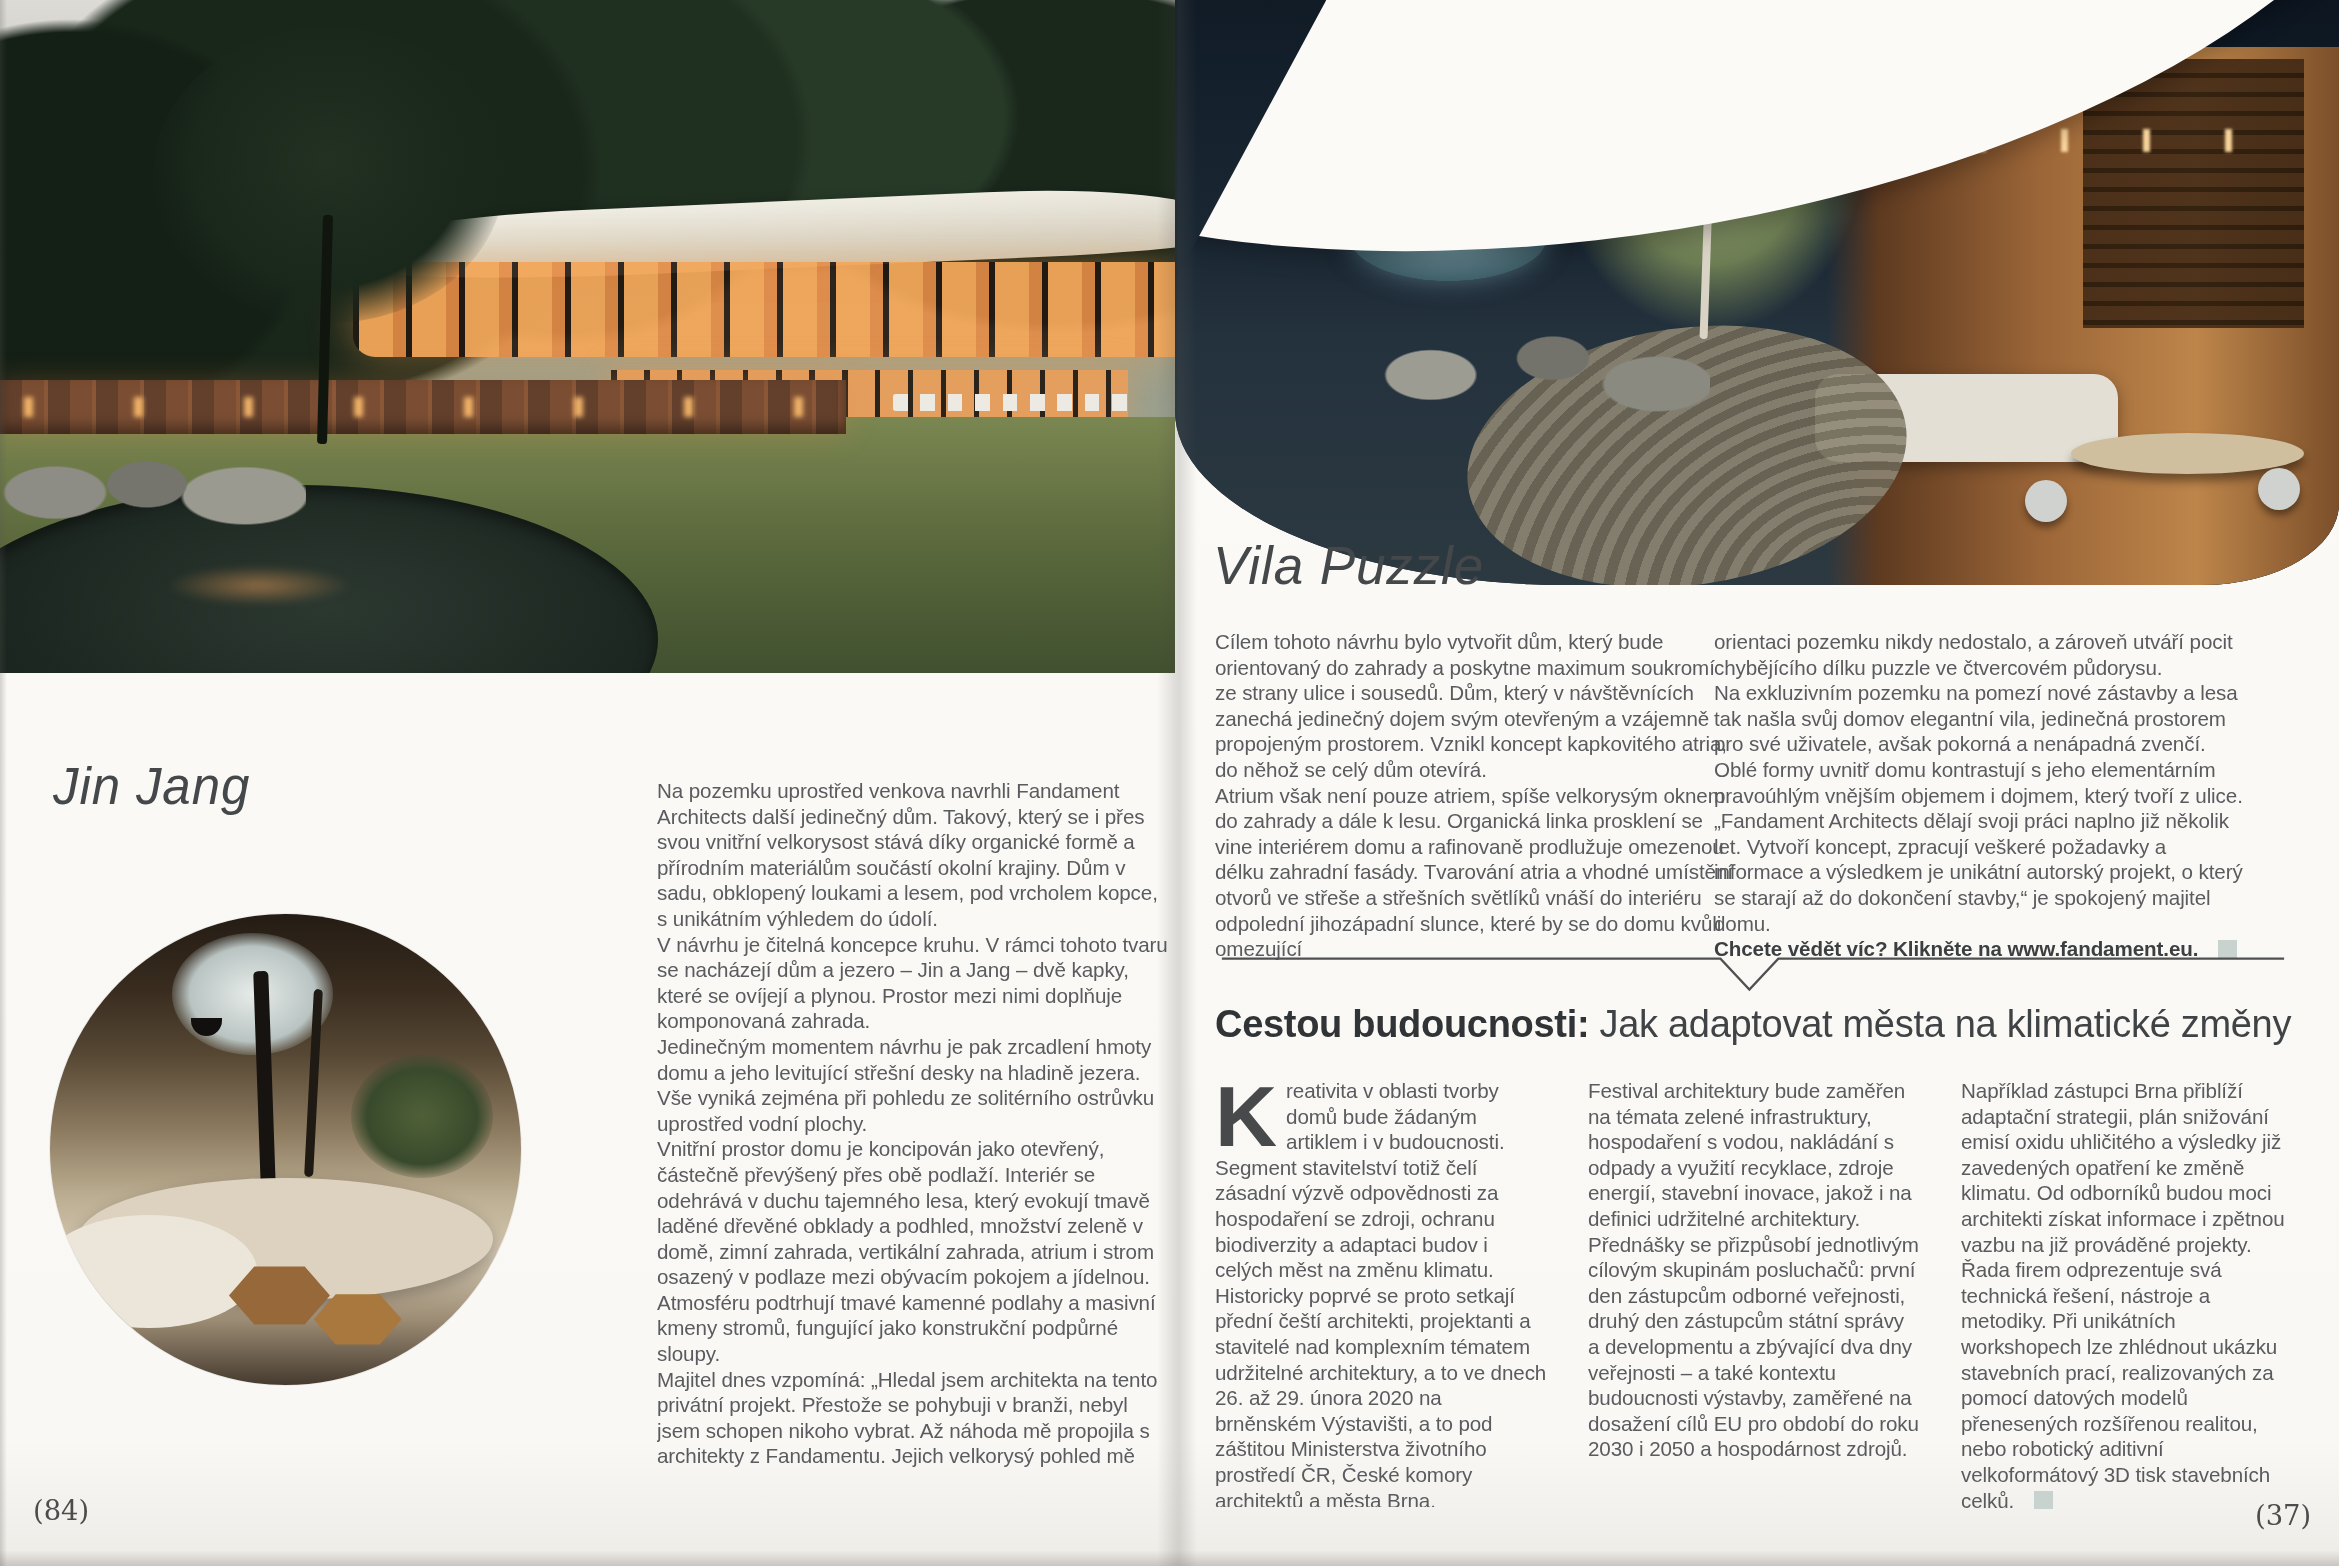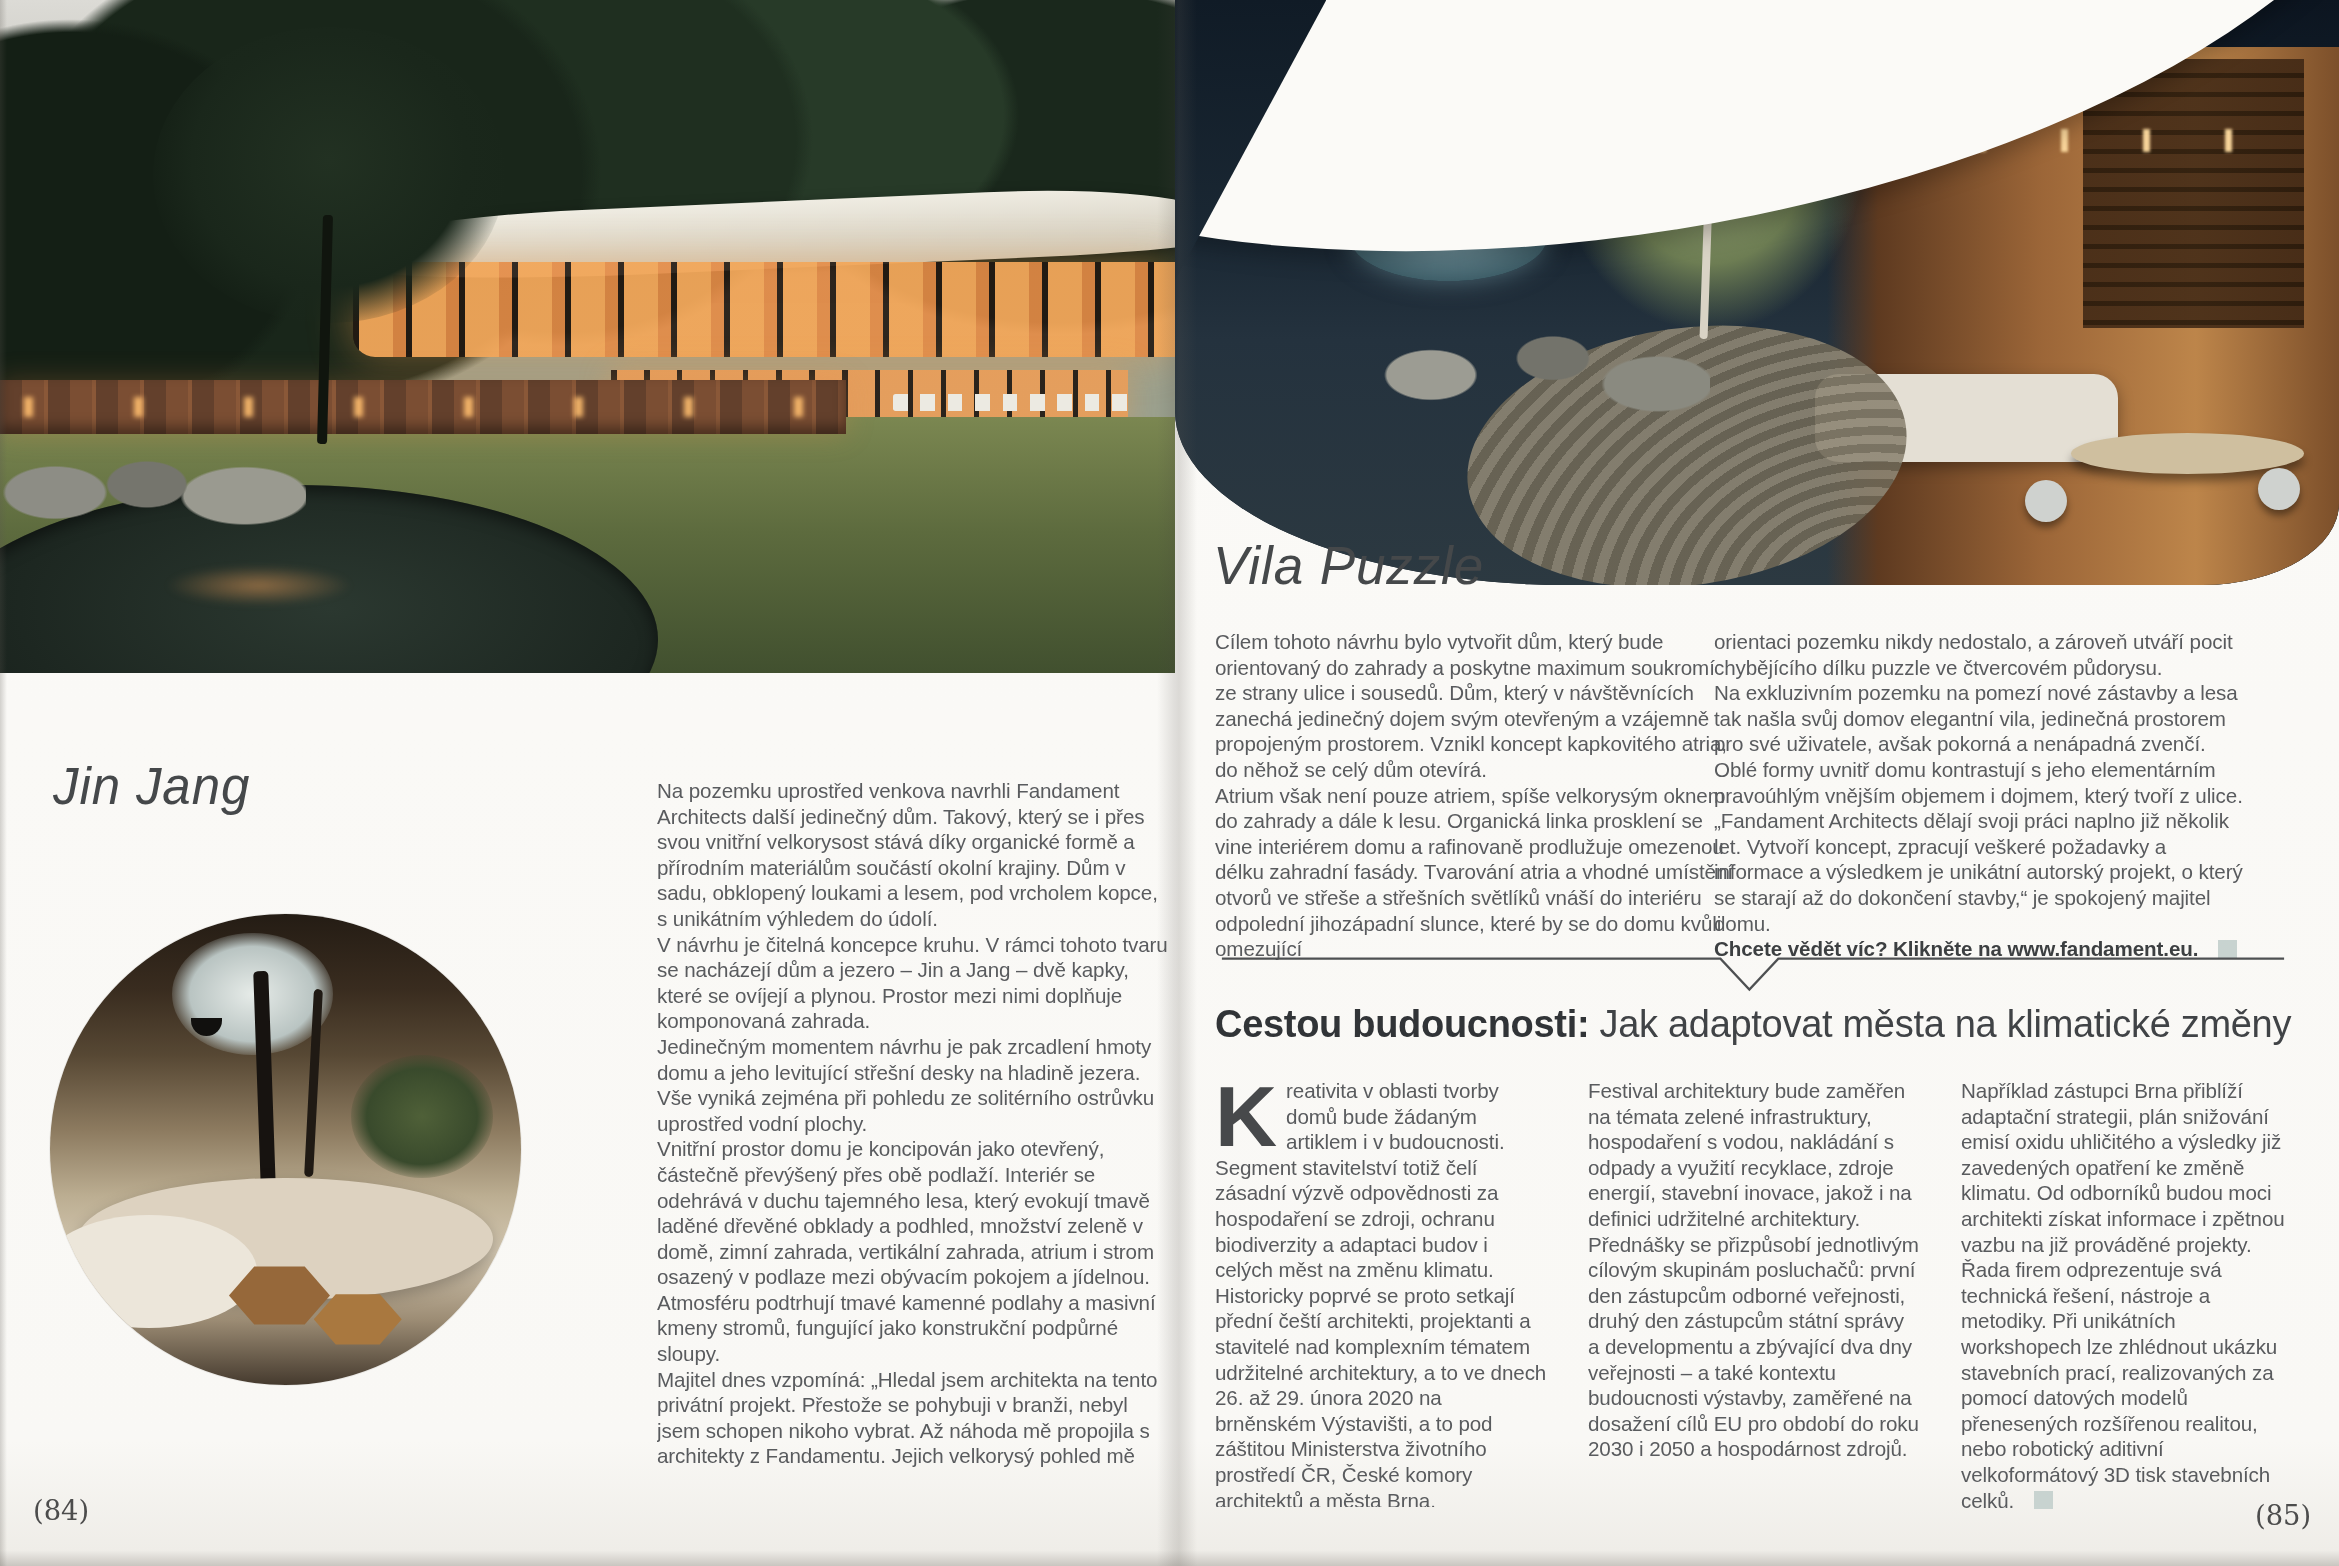--- a/index.html
+++ b/index.html
@@ -228,19 +228,19 @@
   <div class="bcol body-text" style="left:1588px;top:1078px;width:333px;height:429px;">
     <p>Festival architektury bude zaměřen na témata zelené infrastruktury, hospodaření s vodou, nakládání s odpady a využití recyklace, zdroje energií, stavební inovace, jakož i na definici udržitelné architektury.</p>
     <p>Přednášky se přizpůsobí jednotlivým cílovým skupinám posluchačů: první den zástupcům odborné veřejnosti, druhý den zástupcům státní správy a developmentu a zbývající dva dny veřejnosti – a také kontextu budoucnosti výstavby, zaměřené na dosažení cílů EU pro období do roku 2030 i 2050 a hospodárnost zdrojů.</p>
   </div>
 
   <div class="bcol body-text" style="left:1961px;top:1078px;width:333px;height:439px;">
     <p><span>Například zástupci Brna přiblíží adaptační strategii, plán snižování emisí oxidu uhličitého a výsledky již zavedených opatření ke změně klimatu. Od odborníků budou moci architekti získat informace i zpětnou vazbu na již prováděné projekty. Řada firem odprezentuje svá technická řešení, nástroje a metodiky. Při unikátních workshopech lze zhlédnout ukázku stavebních prací, realizovaných za pomocí datových modelů přenesených rozšířenou realitou, nebo robotický aditivní velkoformátový 3D tisk stavebních celků.</span><span class="endmark"></span></p>
   </div>
 
   <div class="pageno" style="left:33px;top:1495px;">(84)</div>
-  <div class="pageno" style="left:2255px;top:1500px;">(85)</div>
+  <div class="pageno" style="left:2255px;top:1500px;">(37)</div>
 
   <div id="gutter"></div>
   <div id="left-edge"></div>
 
 </div>
 
 
 </body></html>

